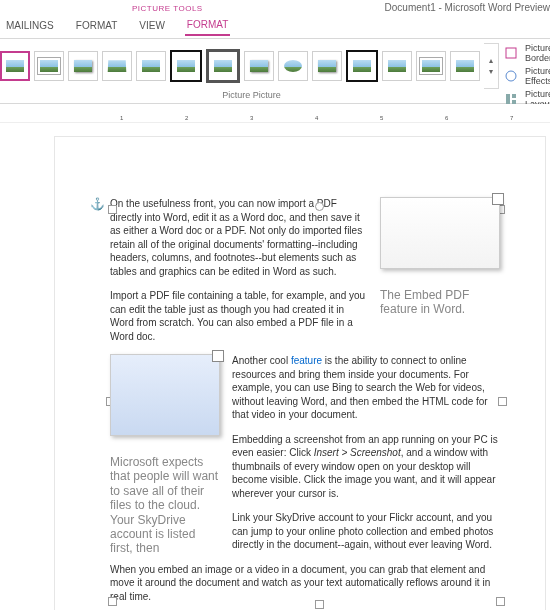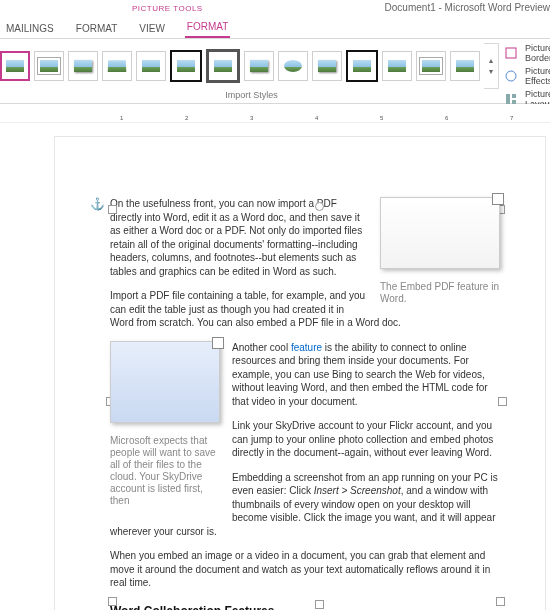--- a/index.html
+++ b/index.html
@@ -9,21 +9,21 @@
     --panel:#f7f7f7;
     --txt:#333;
     --dim:#777;
     --link:#0066cc;
     font-family:"Segoe UI",Arial,sans-serif;
   }
   html,body{margin:0;padding:0;background:#fff;width:550px;height:610px;overflow:hidden;font-size:10px;color:var(--txt)}
   
   #title-bar{height:16px;line-height:16px;text-align:right;font-size:10px;color:#666;border-bottom:0}
   
-  #tab-strip{height:22px;display:flex;align-items:flex-end;gap:18px;padding:0 4px 0 4px;border-bottom:1px solid var(--border);font-size:10px;position:relative}
+  #tab-strip{height:22px;display:flex;align-items:center;gap:18px;padding:0 4px 0 4px;border-bottom:1px solid var(--border);font-size:10px;position:relative}
   .tool-tab{font-size:8px;color:var(--accent);position:absolute;top:-12px;left:132px;letter-spacing:.5px}
   .tab{padding:0 2px 4px 2px;color:#555;cursor:pointer}
   .tab.active{color:var(--accent);border-bottom:2px solid var(--accent)}
   
   #ribbon{height:64px;display:flex;border-bottom:1px solid var(--border);background:#fff}
   #styles-group{flex:1;display:flex;flex-direction:column}
   #style-gallery{flex:1;display:flex;gap:4px;padding:4px 4px 0 0;overflow:hidden;align-items:center}
   .pic-style{width:28px;height:28px;border:1px solid #cfcfcf;background:#fff;display:flex;align-items:center;justify-content:center;cursor:pointer;flex-shrink:0}
   .pic-style.sel{border:1px solid var(--accent);box-shadow:0 0 0 1px var(--accent) inset}
   .thumb{width:18px;height:12px;background:linear-gradient(#b9dcf2,#8fc3e4 55%,#6fa35c 55%,#4d7a3d)}
@@ -57,21 +57,21 @@
   
   .doc{font-size:10px;line-height:1.35;color:#333}
   .doc p{margin:0 0 11px}
   .doc h3{font-size:12px;font-weight:700;margin:13px 0 8px;color:#111}
   .link{color:var(--link);cursor:pointer}
   .fig-r{float:right;width:120px;margin:0 0 6px 10px}
   .fig-l{float:left;width:110px;margin:0 12px 6px 0}
   .fig-img{border:1px solid #ccc;box-shadow:2px 2px 4px rgba(0,0,0,.25);height:70px;background:linear-gradient(#fff,#f3f3f3);position:relative}
   .fig-img::after{content:"";position:absolute;right:-5px;top:-5px;width:10px;height:10px;border:1px solid #888;background:#fff;font-size:7px;display:flex;align-items:center;justify-content:center}
   .fig-l .fig-img{height:80px;background:linear-gradient(#e6eefb,#c9d9f1)}
-  .caption{font-size:10px;color:#888;margin-top:12px;line-height:1.2}
+  .caption{font-size:12px;color:#888;margin-top:19px;line-height:1.2}
   .clear{clear:both}
 </style>
 </head>
 <body>
 
 <div id="title-bar">Document1 - Microsoft Word Preview</div>
 
 <div id="tab-strip">
   <span class="tool-tab">PICTURE TOOLS</span>
   <span class="tab">MAILINGS</span>
@@ -123,21 +123,21 @@
           <div class="thumb"></div>
         </div>
       <div class="pic-style">
           <div class="thumb"></div>
         </div>
       <div class="dropdown-chev">
         <span>▴</span>
         <span>▾</span>
       </div>
     </div>
-    <div id="group-caption">Import Styles</div>
+    <div id="group-caption">Picture Picture</div>
   </div>
 
   <div id="format-group">
     <div class="fmt-row">
       <svg width="12" height="12">
           <rect x="1" y="1" width="10" height="10" fill="none" stroke="#c43b8e"></rect>
         </svg>
       <span>Picture Border</span>
 
     </div>
@@ -199,26 +199,26 @@
 
       <div class="fig-l">
         <div class="fig-img"></div>
         <div class="caption">Microsoft expects that people will want to save all of their files to the cloud. Your SkyDrive account is listed first, then</div>
       </div>
 
       <p>
         <span>Another cool </span><span class="link">feature</span><span> is the ability to connect to online resources and bring them inside your documents. For example, you can use Bing to search the Web for videos, without leaving Word, and then embed the HTML code for that video in your document.</span>
       </p>
 
-      <p>Link your SkyDrive account to your Flickr account, and you can jump to your online photo collection and embed photos directly in the document--again, without ever leaving Word.</p>
-
       <p>
         <span>Embedding a screenshot from an app running on your PC is even easier: Click </span><em>Insert &gt; Screenshot</em><span>, and a window with thumbnails of every window open on your desktop will become visible. Click the image you want, and it will appear wherever your cursor is.</span>
       </p>
 
+      <p>Link your SkyDrive account to your Flickr account, and you can jump to your online photo collection and embed photos directly in the document--again, without ever leaving Word.</p>
+
       <div class="clear"></div>
 
       <p>When you embed an image or a video in a document, you can grab that element and move it around the document and watch as your text automatically reflows around it in real time.</p>
 
       <h3>Word Collaboration Features</h3>
 
     </div>
   </div>
 
 </div>

